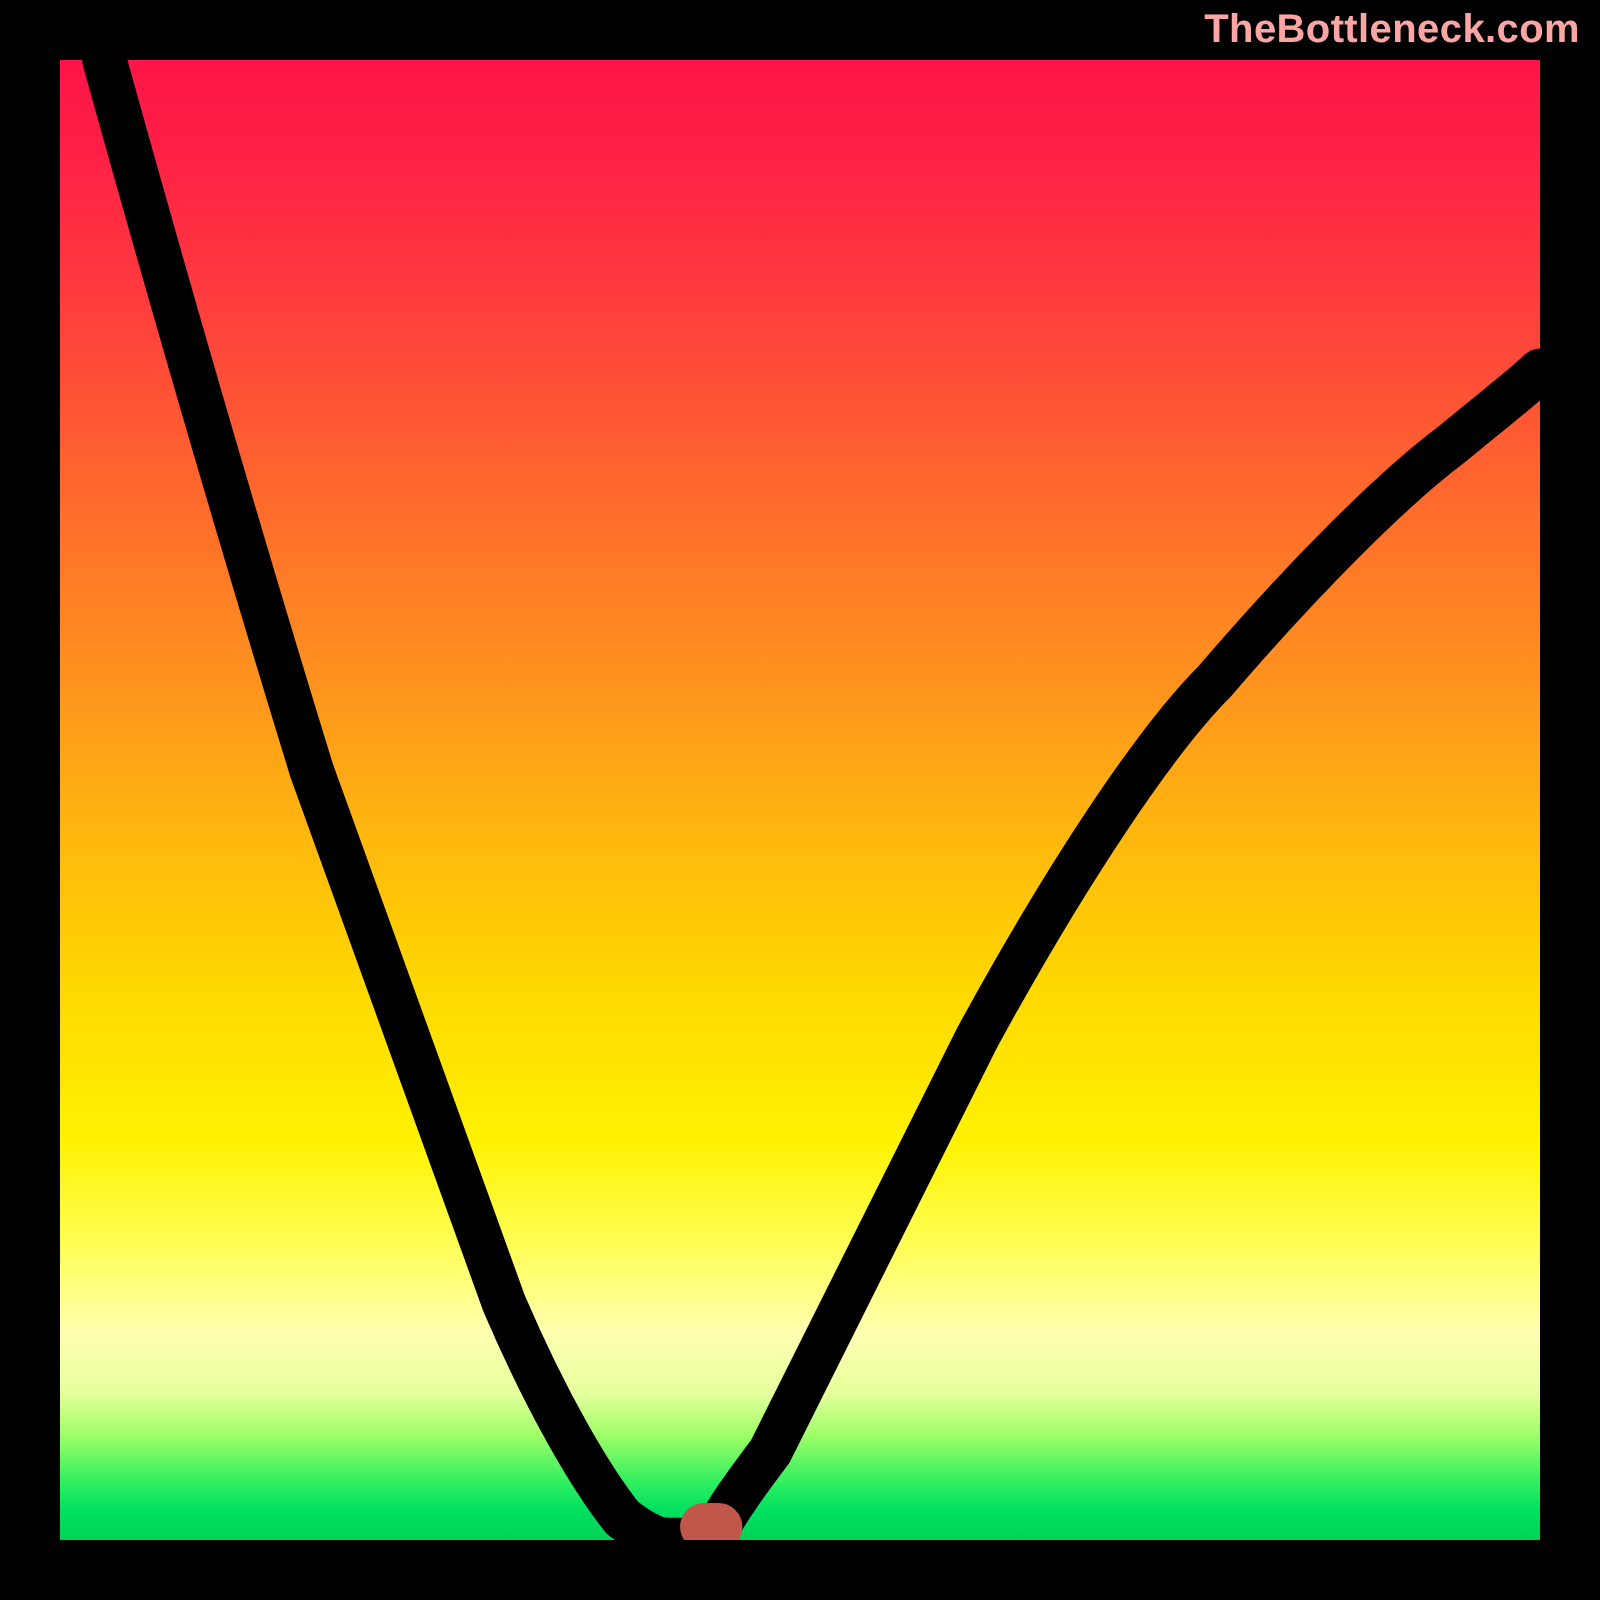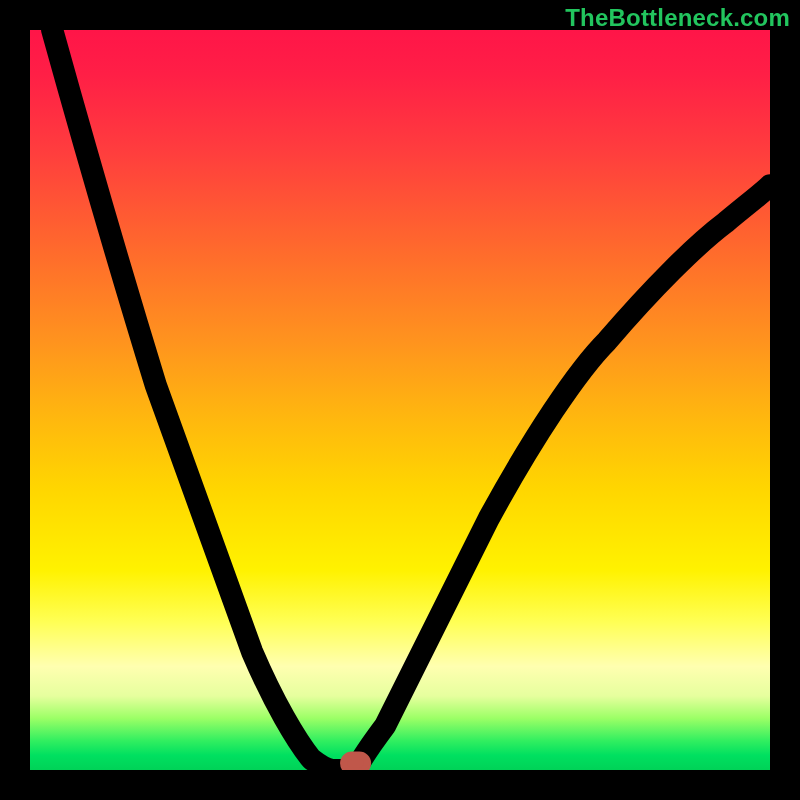--- a/index.html
+++ b/index.html
@@ -58,22 +58,22 @@
     stroke-linejoin: round;
   }
   .marker {
     fill: #c0574a;
     stroke: #c0574a;
   }
   .watermark {
     position: absolute;
     top: 4px;
     right: 10px;
-    color: #22c55e;
-    font-size: 24px;
+    color: #fca5a5;
+    font-size: 20px;
     font-weight: 600;
     letter-spacing: 0.2px;
     user-select: none;
   }
 </style>
 </head>
 <body>
 
 <div class="frame">
 

